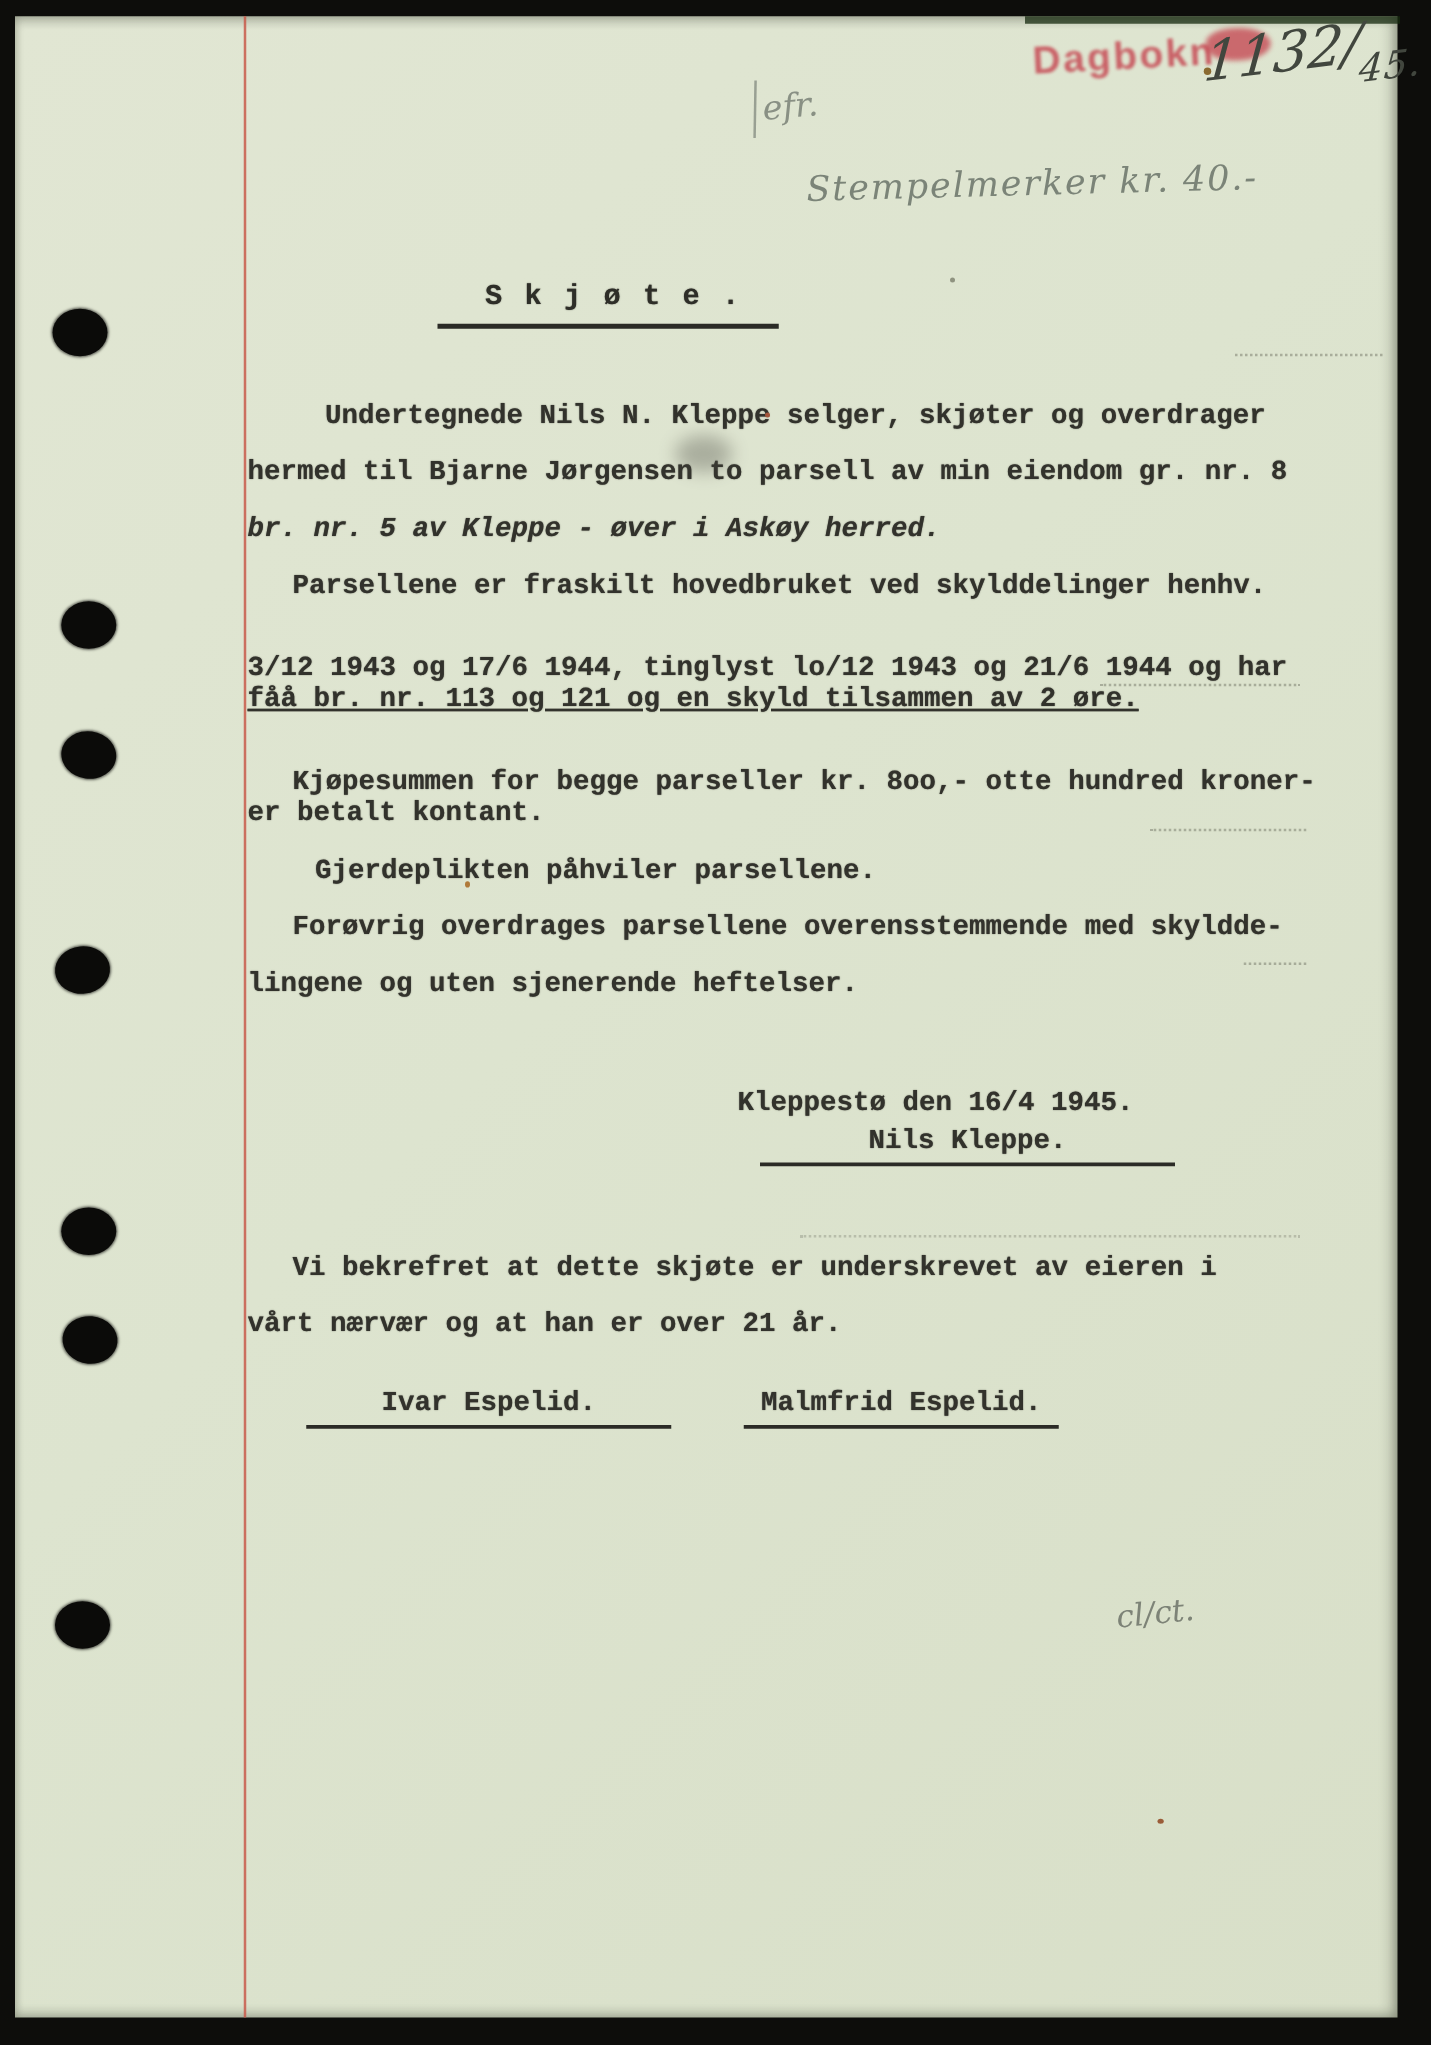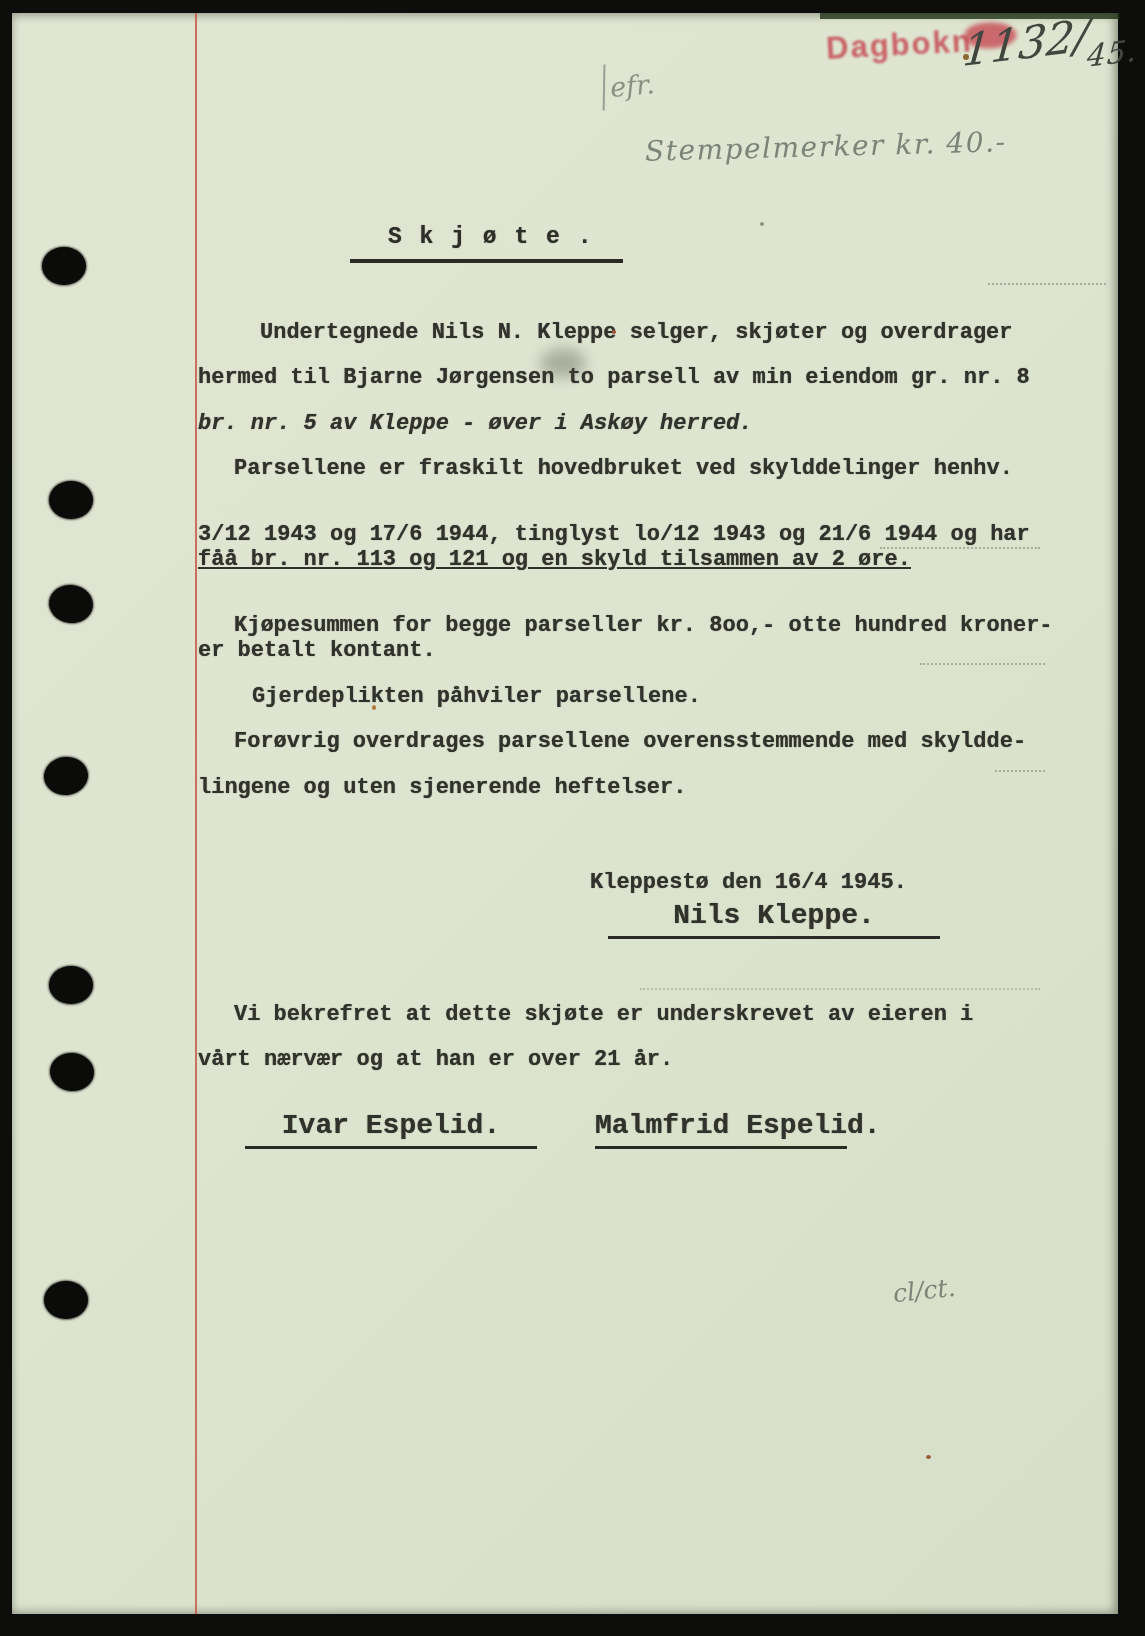--- a/index.html
+++ b/index.html
@@ -44,21 +44,21 @@
     font-family:"Liberation Mono","DejaVu Sans Mono",monospace;
     font-size:23px;font-weight:700;color:#2e2e28;
     letter-spacing:2px;white-space:pre;
     padding:0 30px 9px 38px;
     border-bottom:4px solid #2b2b26;
     text-shadow:0 0 1px rgba(48,48,40,.8);
   }
   .sig{
     position:absolute;
     font-family:"Liberation Mono","DejaVu Sans Mono",monospace;
-    font-size:28px;font-weight:700;color:#32322c;
+    font-size:22px;font-weight:700;color:#32322c;
     text-align:center;padding-bottom:5px;
     border-bottom:3px solid #2b2b26;white-space:pre;
     text-shadow:0 0 1px rgba(48,48,40,.8);
   }
   .sig-seller{left:608px;top:900px;width:332px;}
   .sig-witness-left{left:245px;top:1110px;width:292px;}
   .sig-witness-right{left:595px;top:1110px;width:252px;}
   
   .hand{
     position:absolute;

